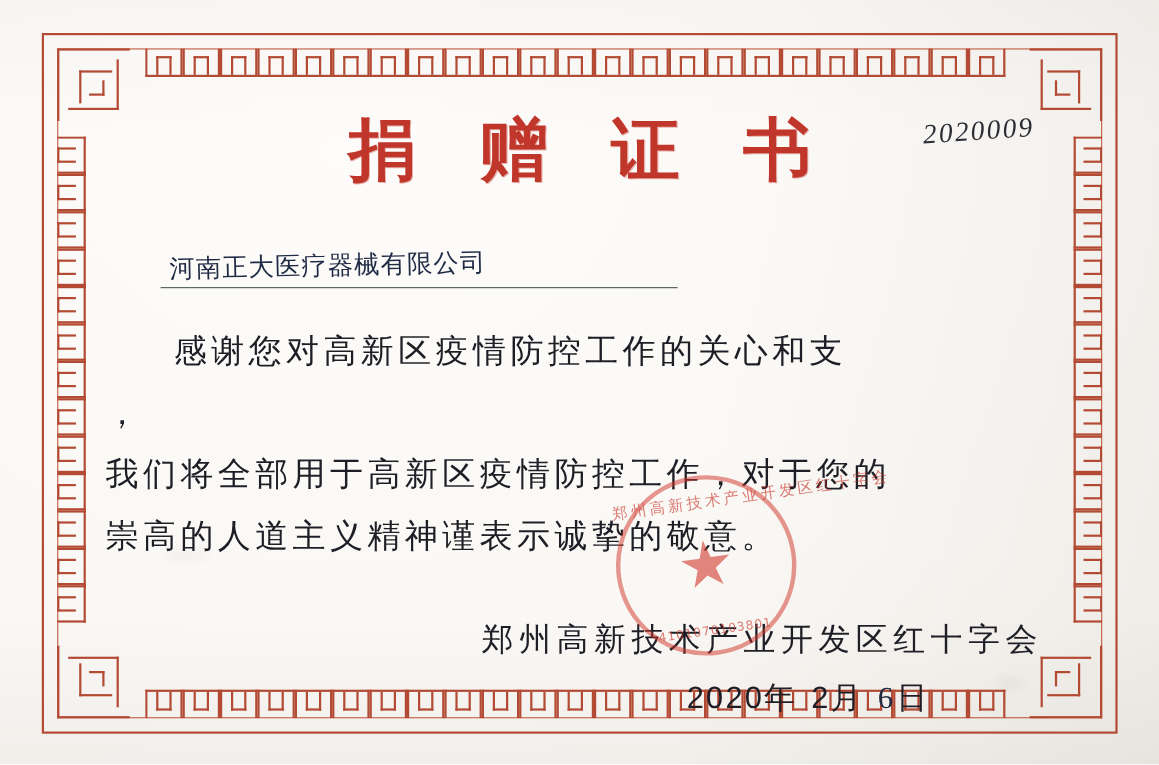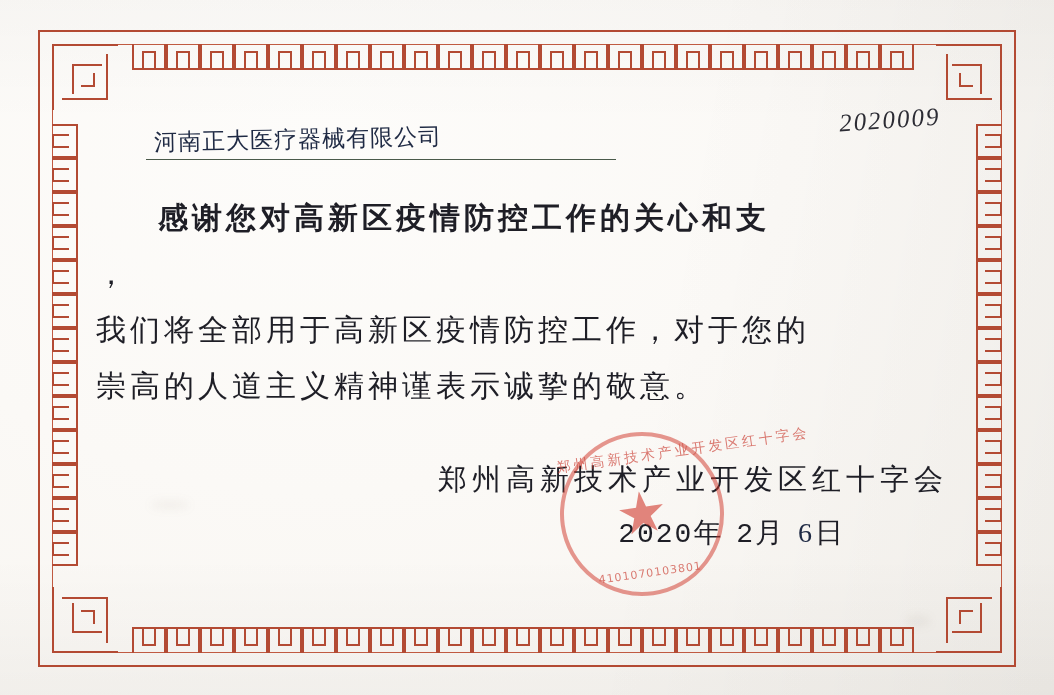--- a/index.html
+++ b/index.html
@@ -180,21 +180,21 @@
     margin-top: 30px;
     font-family: "DejaVu Serif", serif;
     font-size: 30px;
     color: #1e1e26;
     line-height: 56px;
     letter-spacing: 4px;
   }
   .body-text p {
     margin: 0;
   }
-  .indent { padding-left: 62px; font-weight: bold; }
+  .indent { padding-left: 62px; }
 
   
   .fill-line {
     position: relative;
     display: inline-block;
     width: 484px;
     height: 38px;
     vertical-align: -6px;
     border-bottom: 1.5px solid #4a5a4a;
     margin: 0 2px;
@@ -224,21 +224,21 @@
   .date-row {
     margin-top: 14px;
     text-align: right;
     padding-right: 112px;
     font-family: "DejaVu Serif", serif;
     font-size: 28px;
     color: #1e1e26;
     letter-spacing: 3px;
   }
   .date-row .num {
-    font-family: Liberation Mono, monospace;
+    font-family: Liberation Sans, sans-serif;
     letter-spacing: 2px;
   }
   .date-row .hw {
     font-family: "Liberation Serif", serif;
     color: #1f2a44;
   }
 
   
   .seal {
     position: absolute;
@@ -407,20 +407,21 @@
       <div class="unit" style="top: 408px; left: 0px;"></div>
     </div>
 
   <div class="smudge" style="left:905px;top:615px;width:26px;height:12px;"></div>
   <div class="smudge" style="left:150px;top:500px;width:40px;height:10px;"></div>
 
   <div class="content">
 
     <div class="serial">2020009</div>
 
+    <div class="title">捐 赠 证 书</div>
 
     <div class="recipient-row">
       <div class="recipient-name">河南正大医疗器械有限公司</div>
       <div class="recipient-rule"></div>
     </div>
 
     <div class="body-text">
       <p class="indent">感谢您对高新区疫情防控工作的关心和支</p>
       <p>
         <span>，</span>

